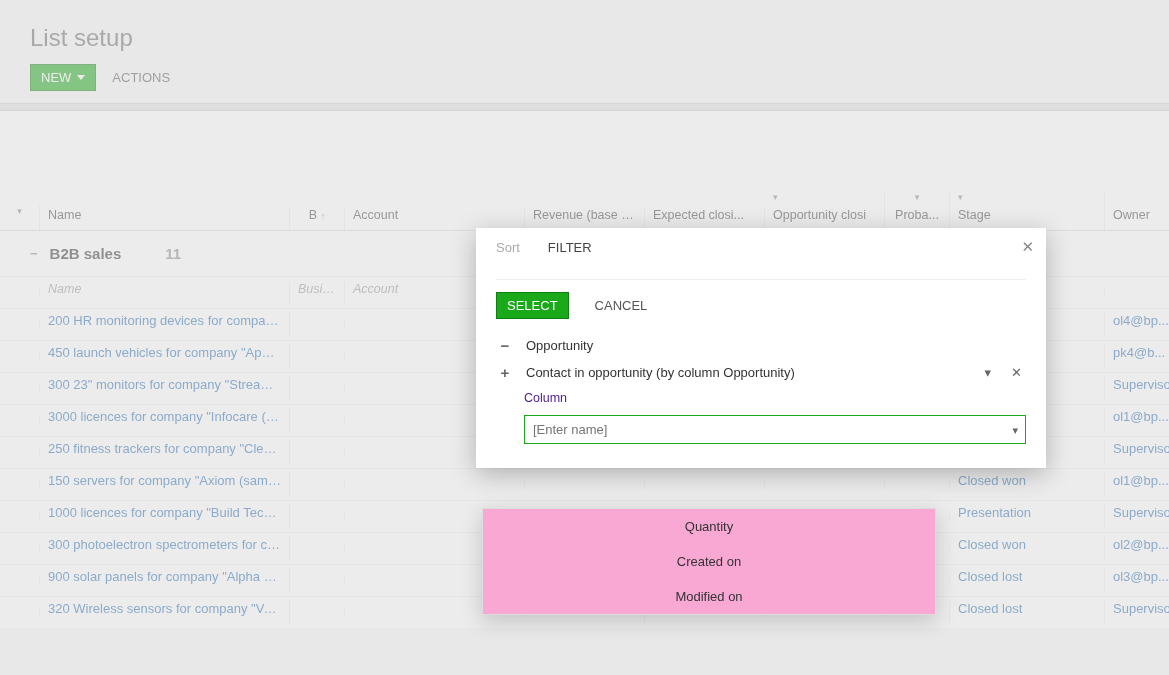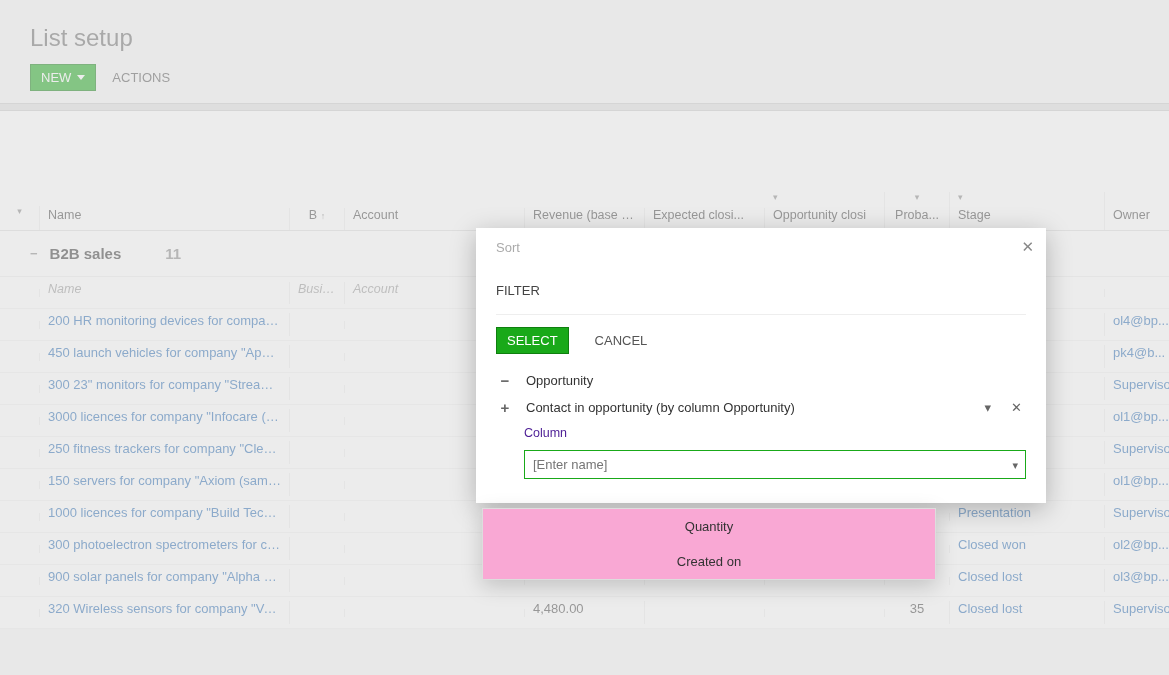--- a/index.html
+++ b/index.html
@@ -157,24 +157,23 @@
     position: absolute;
     right: 12px; top: 10px;
     cursor: pointer;
     color: #888;
     font-size: 15px;
   }
   .tabs {
     display: flex;
     gap: 28px;
     border-bottom: 1px solid #eee;
-    padding-bottom: 16px;
+    padding-bottom: 24px;
     margin-bottom: 12px;
     font-size: 13px;
-    flex-direction: column;
   }
   .tab { color: #aaa; cursor: pointer; }
   .tab.active { color: #444; }
   .modal-actions {
     display: flex; gap: 20px; align-items: center;
     margin-bottom: 18px;
   }
   .modal-actions .btn-green::after { content: none; } 
 
   .cond-row { display: flex; align-items: center; gap: 12px; margin: 10px 0; }
@@ -428,13 +427,14 @@
       <input class="combo" placeholder="[Enter name]" style="">
       <span class="combo-dd">▾</span>
     </div>
   </div>
   <div style="height:24px;"></div>
 </div>
 
 <div class="dropdown-list">
   <div class="opt">Quantity</div>
   <div class="opt">Created on</div>
+  <div class="opt">Modified on</div>
 </div>
 
 </body></html>

